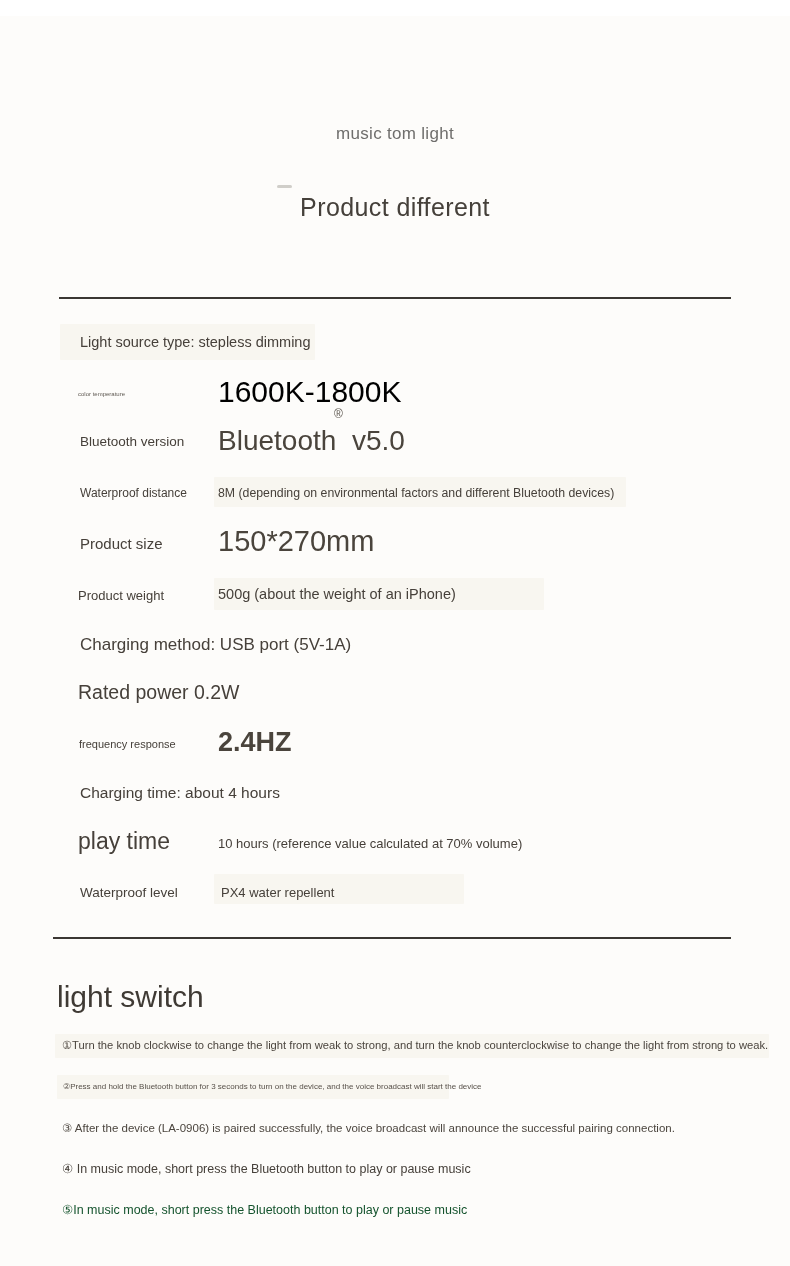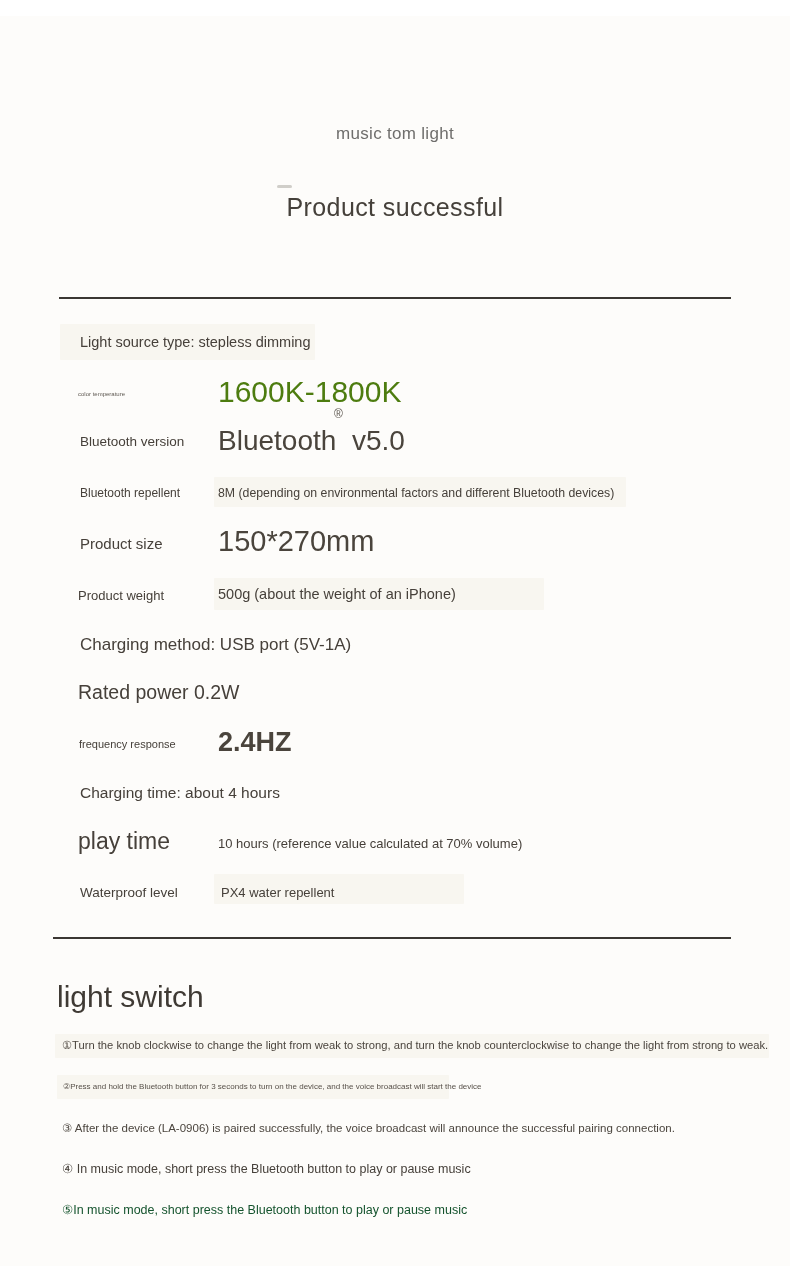--- a/index.html
+++ b/index.html
@@ -32,21 +32,21 @@
   .ghost-dash { top: 169px; left: 277px; width: 15px; height: 3px; background: #9a968f; opacity: 0.45; position: absolute; border-radius: 2px; }
 
   
   .rule { position: absolute; background: #3b3733; }
   .rule-top    { top: 281px; left: 59px;  width: 672px; height: 1.5px; }
   .rule-bottom { top: 921px; left: 53px;  width: 678px; height: 2px; }
 
   
   .r0-text   { top: 318px; left: 80px;  font-size: 14.5px; }
   .r1-label  { top: 375px; left: 78px;  font-size: 6px;   color: #5f5952; }
-  .r1-value  { top: 359px; left: 218px; font-size: 30px;  color: #4d7c0f; text-align: center; }
+  .r1-value  { top: 359px; left: 218px; font-size: 30px;  color: #000000; text-align: center; }
   .r1-mark   { top: 391px; left: 334px; font-size: 12px;  color: #5c564e; }
   .r2-label  { top: 418px; left: 80px;  font-size: 13.5px; }
   .r2-value  { top: 409px; left: 218px; font-size: 28px;  color: #4a443c; }
   .r3-label  { top: 470px; left: 80px;  font-size: 12px; }
   .r3-value  { top: 470px; left: 218px; font-size: 12.3px; }
   .r4-label  { top: 519px; left: 80px;  font-size: 15px; }
   .r4-value  { top: 509px; left: 218px; font-size: 29px;  color: #4a443c; }
   .r5-label  { top: 572px; left: 78px;  font-size: 13px; }
   .r5-value  { top: 570px; left: 218px; font-size: 14.5px; }
   .r6-text   { top: 619px; left: 80px;  font-size: 17px; }
@@ -67,41 +67,41 @@
   .ls-i3    { top: 1145px; left: 62px; font-size: 12.5px; color: #46403a; }
   .ls-i4    { top: 1186px; left: 62px; font-size: 12.5px; color: #14532d; }
 </style>
 </head>
 <body>
 
 <div id="page">
 
   <div class="abs brand">music tom light</div>
   <div class="ghost-dash"></div>
-  <div class="abs page-title">Product successful</div>
+  <div class="abs page-title">Product different</div>
 
   <div class="rule rule-top"></div>
 
   <div class="ghost" style="top:308px;left:60px;width:255px;height:36px;"></div>
   <div class="ghost" style="top:461px;left:214px;width:412px;height:30px;"></div>
   <div class="ghost" style="top:562px;left:214px;width:330px;height:32px;"></div>
   <div class="ghost" style="top:858px;left:214px;width:250px;height:30px;"></div>
   <div class="ghost" style="top:1018px;left:55px;width:714px;height:24px;"></div>
   <div class="ghost" style="top:1059px;left:57px;width:392px;height:24px;"></div>
 
   <div class="abs r0-text">Light source type: stepless dimming</div>
 
   <div class="abs r1-label">color temperature</div>
   <div class="abs r1-value">1600K-1800K</div>
   <div class="abs r1-mark">®</div>
 
   <div class="abs r2-label">Bluetooth version</div>
   <div class="abs r2-value">Bluetooth  v5.0</div>
 
-  <div class="abs r3-label">Bluetooth repellent</div>
+  <div class="abs r3-label">Waterproof distance</div>
   <div class="abs r3-value">8M (depending on environmental factors and different Bluetooth devices)</div>
 
   <div class="abs r4-label">Product size</div>
   <div class="abs r4-value">150*270mm</div>
 
   <div class="abs r5-label">Product weight</div>
   <div class="abs r5-value">500g (about the weight of an iPhone)</div>
 
   <div class="abs r6-text">Charging method: USB port (5V-1A)</div>
   <div class="abs r7-text">Rated power 0.2W</div>

